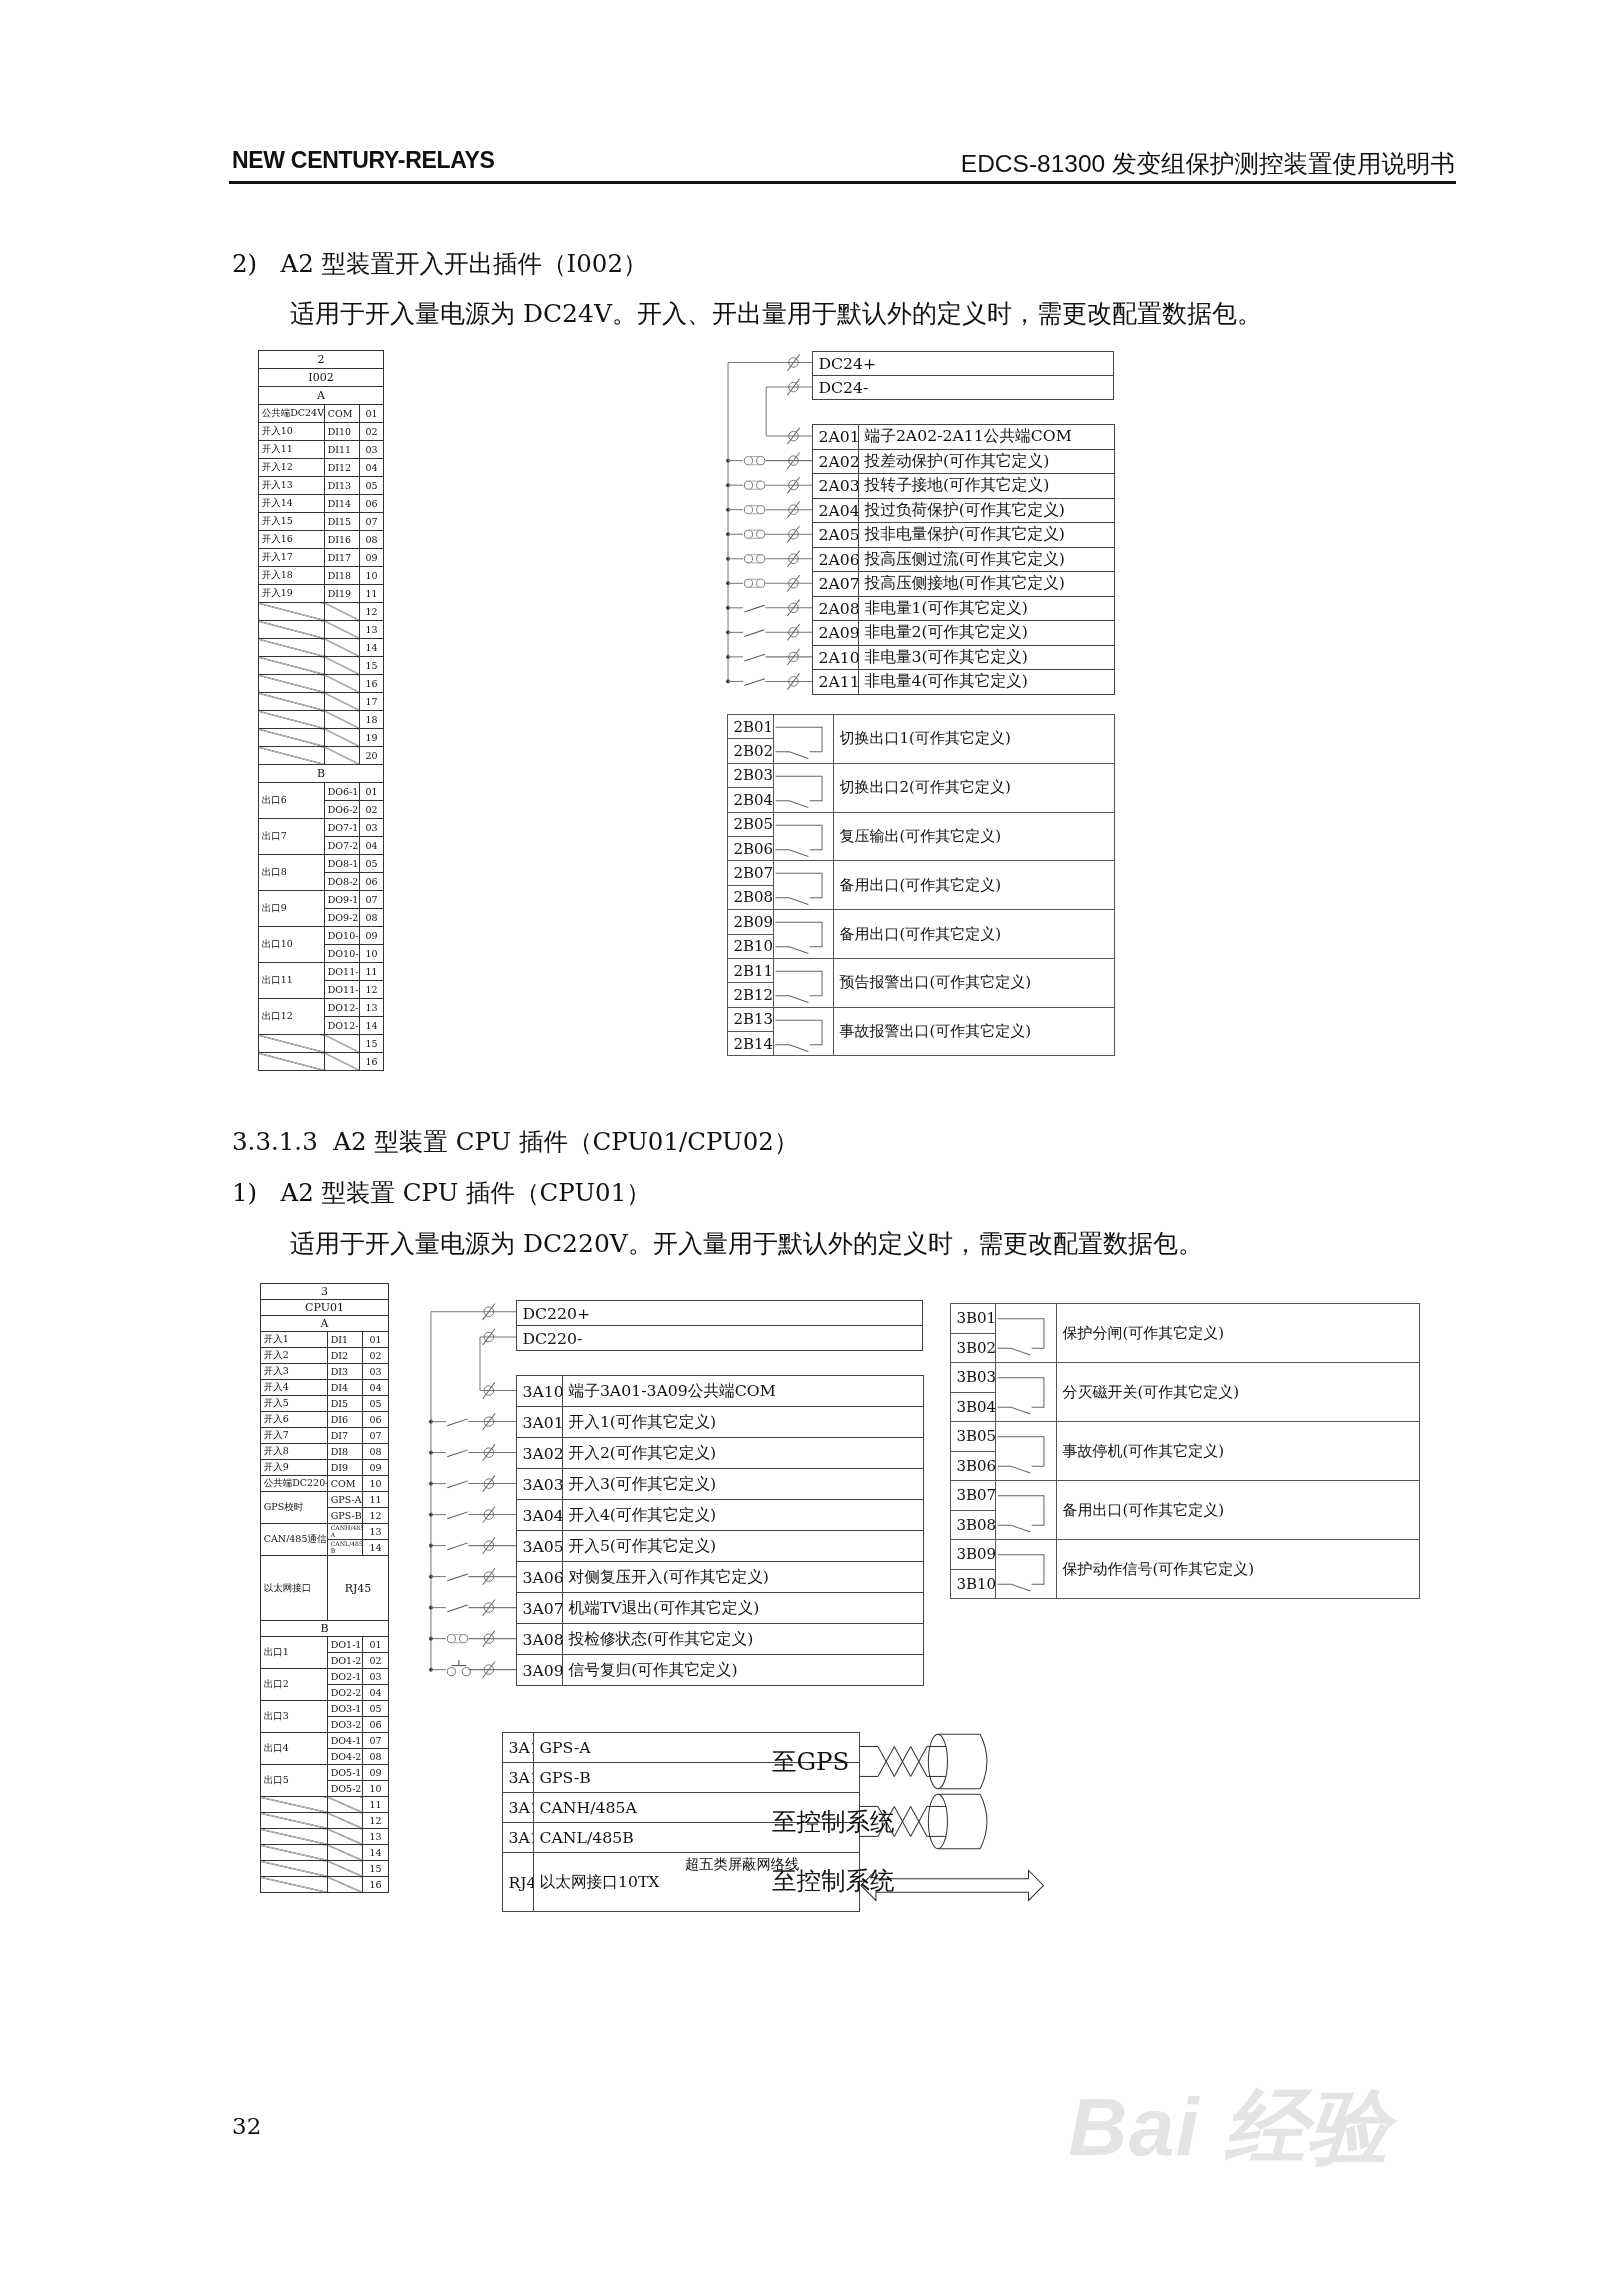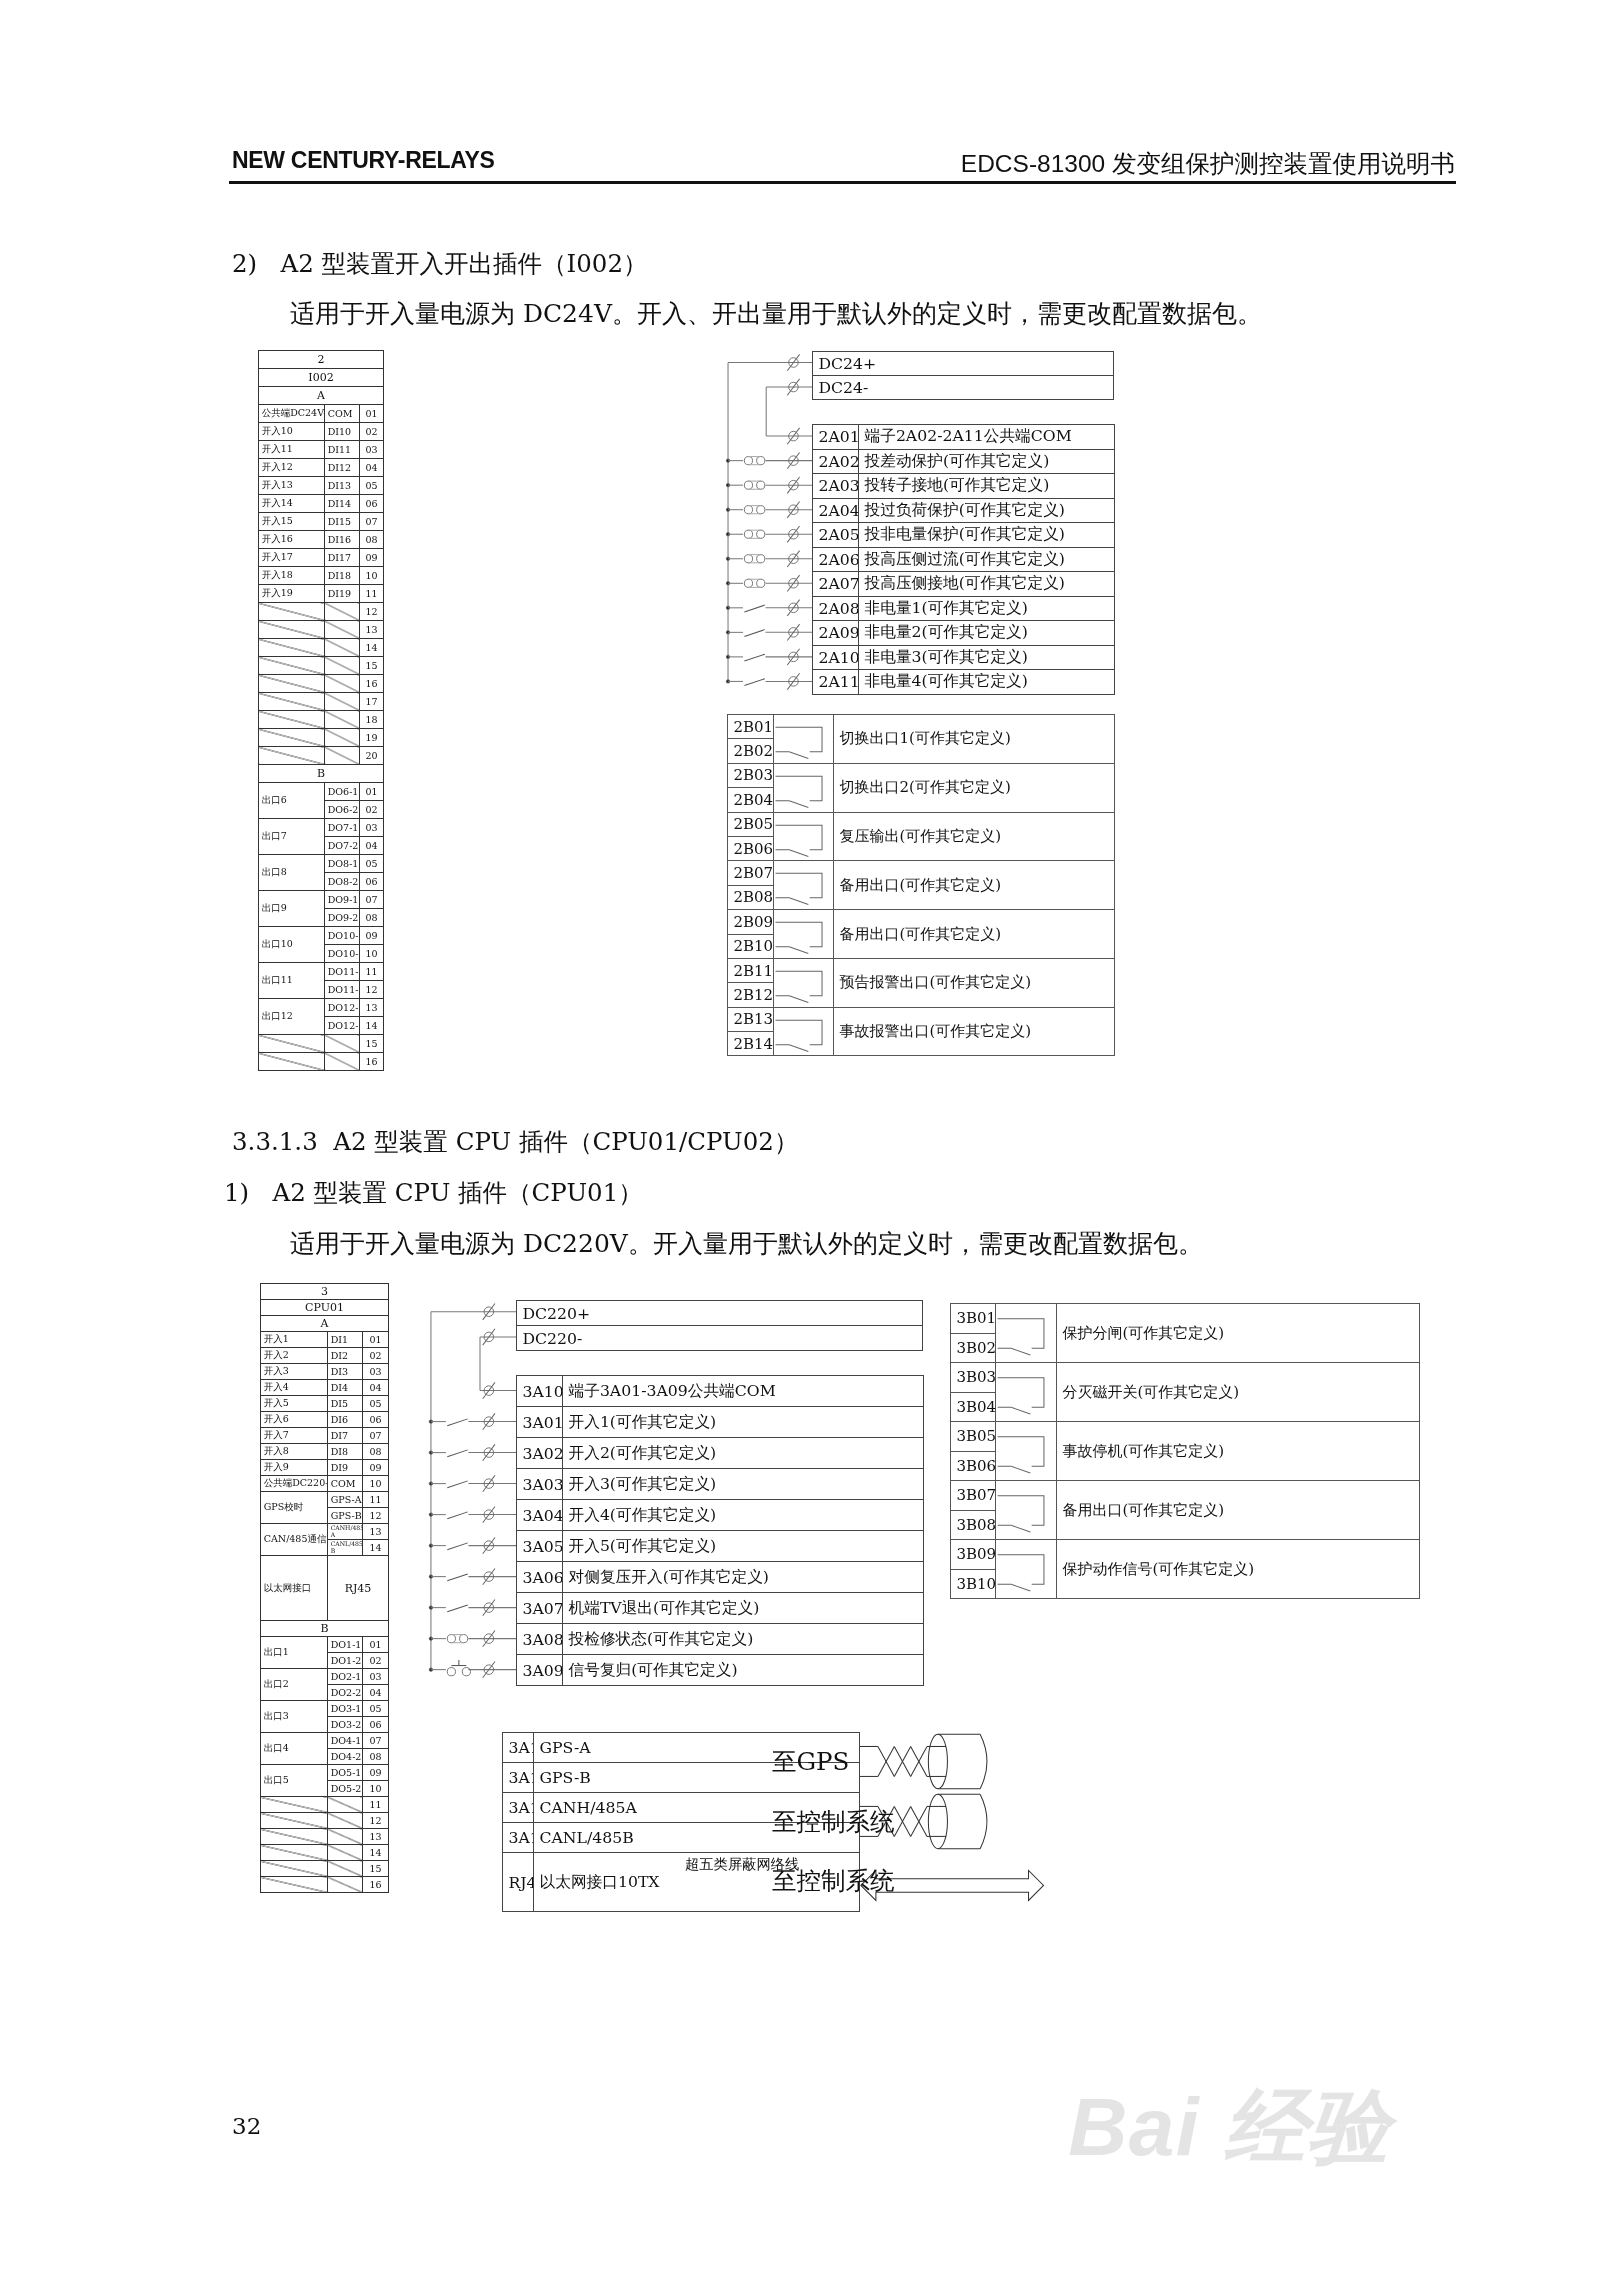--- a/index.html
+++ b/index.html
@@ -590,21 +590,21 @@
         </td>
         <td rowspan="2">事故报警出口(可作其它定义)</td>
       </tr>
       <tr style="height: 24.4px;">
         <td>2B14</td>
       </tr>
     </tbody>
 </table>
 
 <div class="abs h-text" style="left:232px;top:1125px;">3.3.1.3&nbsp;&nbsp;A2 型装置 CPU 插件（CPU01/CPU02）</div>
-<div class="abs h-text" style="left:224px;top:1176px;">1)&nbsp;&nbsp;&nbsp;A2 型装置 CPU 插件（CPU01）</div>
+<div class="abs h-text" style="left:232px;top:1176px;">1)&nbsp;&nbsp;&nbsp;A2 型装置 CPU 插件（CPU01）</div>
 <div class="abs p-text" style="left:290px;top:1227px;">适用于开入量电源为 DC220V。开入量用于默认外的定义时，需更改配置数据包。</div>
 
 <table class="term" id="cpu-table" style="left:260px;top:1283px;width:128px;">
   <colgroup>
       <col style="width:67px">
       <col style="width:35px">
       <col style="width:26px">
     </colgroup>
   <tbody id="cpu-tbody">
       <tr style="height: 16px;">

